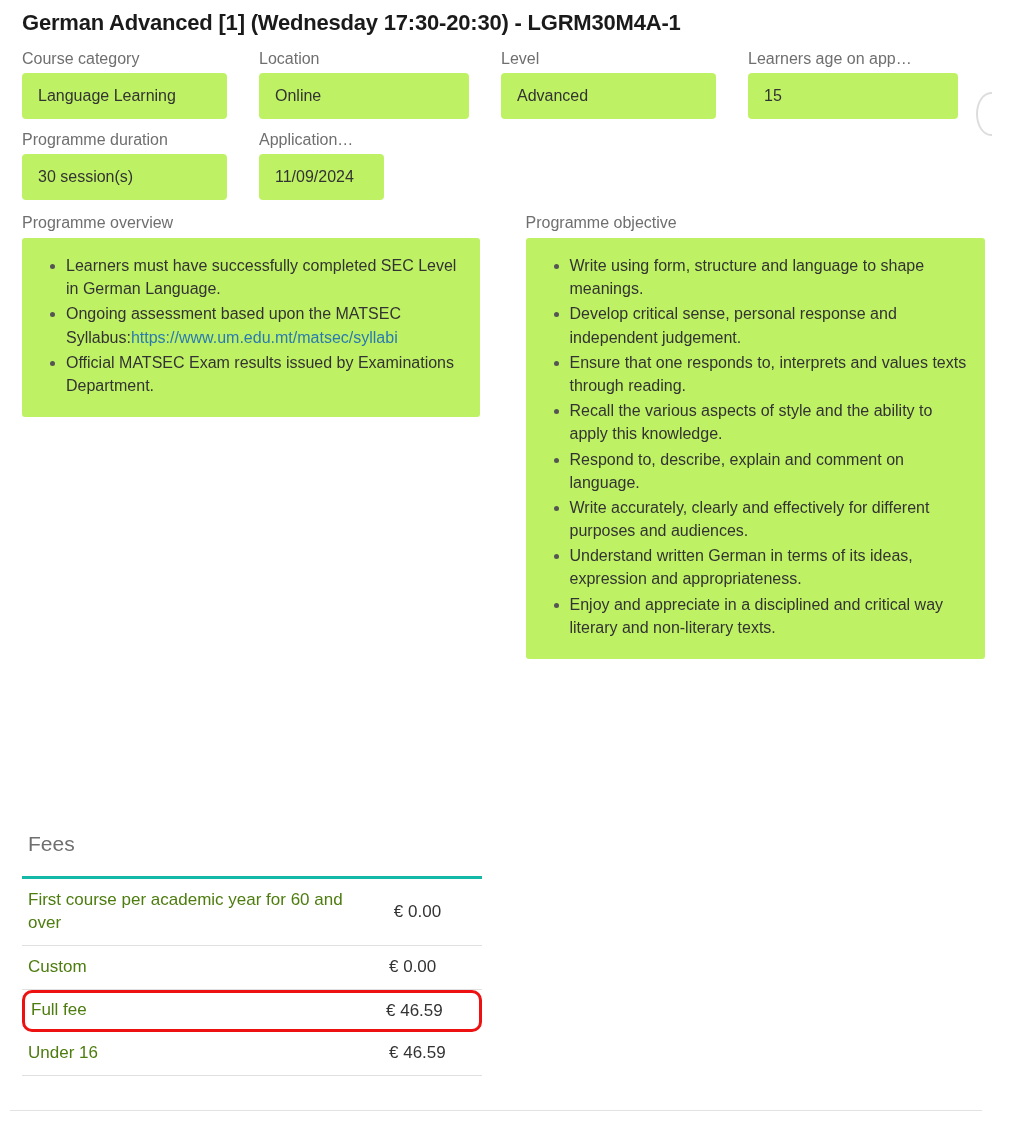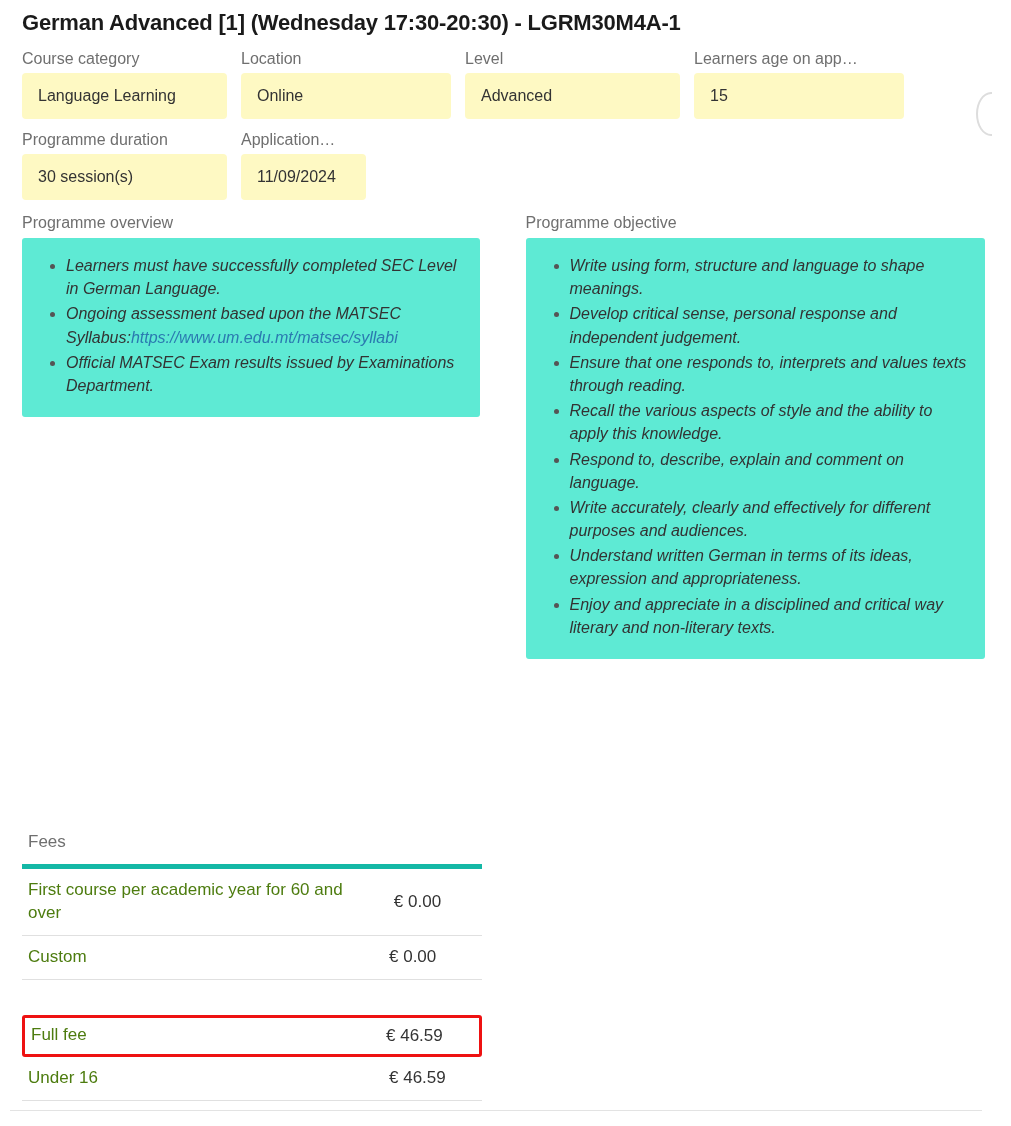--- a/index.html
+++ b/index.html
@@ -22,37 +22,37 @@
     font-size: 22px;
     font-weight: bold;
     color: #1a1a1a;
     padding: 10px 0 14px 22px;
     letter-spacing: -0.2px;
     white-space: nowrap;
   }
   .fields-row {
     display: flex;
     padding: 0 0 0 22px;
-    gap: 14px;
+    gap: 32px;
     align-items: flex-start;
   }
   .field {
     display: flex;
     flex-direction: column;
   }
   .field-label {
     font-size: 16px;
     color: #6f6f6f;
     margin-bottom: 5px;
     white-space: nowrap;
     overflow: hidden;
     text-overflow: ellipsis;
   }
   .field-box {
-    background: #fef9c3;
+    background: #bef264;
     border-radius: 4px;
     height: 46px;
     display: flex;
     align-items: center;
     padding: 0 16px;
     font-size: 16px;
     color: #333333;
   }
   .w-205 { width: 205px; }
   .w-210 { width: 210px; }
@@ -82,24 +82,23 @@
     flex-direction: column;
   }
   .panel.left { width: 458px; }
   .panel.right { width: 460px; }
   .panel-label {
     font-size: 16px;
     color: #6f6f6f;
     margin-bottom: 6px;
   }
   .panel-box {
-    background: #5eead4;
+    background: #bef264;
     border-radius: 3px;
     padding: 16px 18px 18px 18px;
-    font-style: italic;
   }
   .panel-box ul {
     margin: 0;
     padding-left: 26px;
   }
   .panel-box li {
     font-size: 16px;
     line-height: 1.45;
     color: #333333;
     margin-bottom: 2px;
@@ -110,24 +109,24 @@
     text-decoration: none;
     word-break: break-all;
   }
   .fees {
     position: absolute;
     left: 22px;
     top: 832px;
     width: 460px;
   }
   .fees-title {
-    font-size: 17px;
+    font-size: 21px;
     color: #6f6f6f;
-    padding: 0 0 12px 6px;
-    border-bottom: 5px solid #14b8a6;
+    padding: 0 0 20px 6px;
+    border-bottom: 3px solid #14b8a6;
   }
   .fee-row {
     display: flex;
     align-items: center;
     justify-content: space-between;
     border-bottom: 1px solid #e0e0e0;
     padding: 10px 6px 10px 6px;
     min-height: 42px;
   }
   .fee-name {
@@ -138,23 +137,22 @@
   }
   .fee-amount {
     font-size: 17px;
     color: #333333;
     width: 120px;
     text-align: left;
     padding-left: 33px;
   }
   .fee-row.highlight {
     border: 3px solid #ee1111;
-    border-radius: 3px;
+    border-radius: 10px;
     padding: 5px 6px;
-    margin-top: 35px;
   }
   .bottom-divider {
     position: absolute;
     left: 10px;
     right: 10px;
     top: 1110px;
     height: 1px;
     background: #e3e3e3;
   }
 </style>

